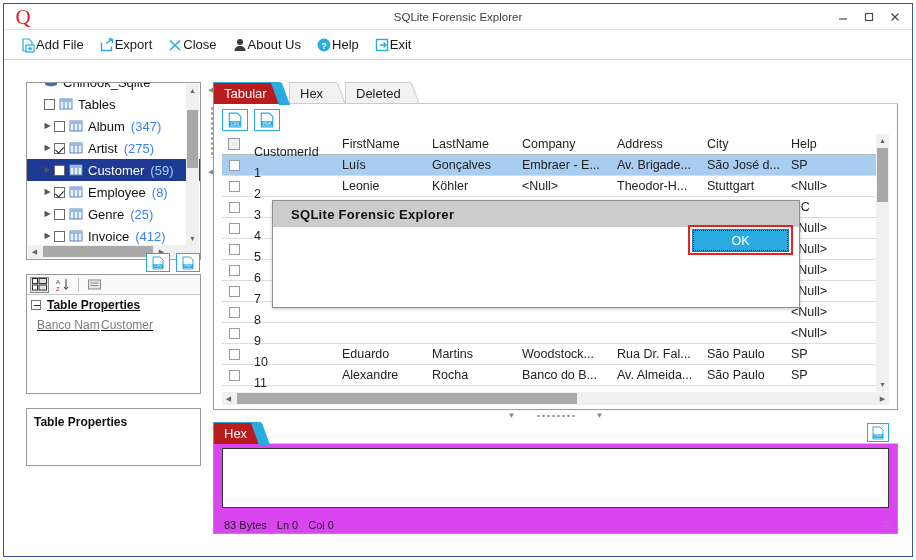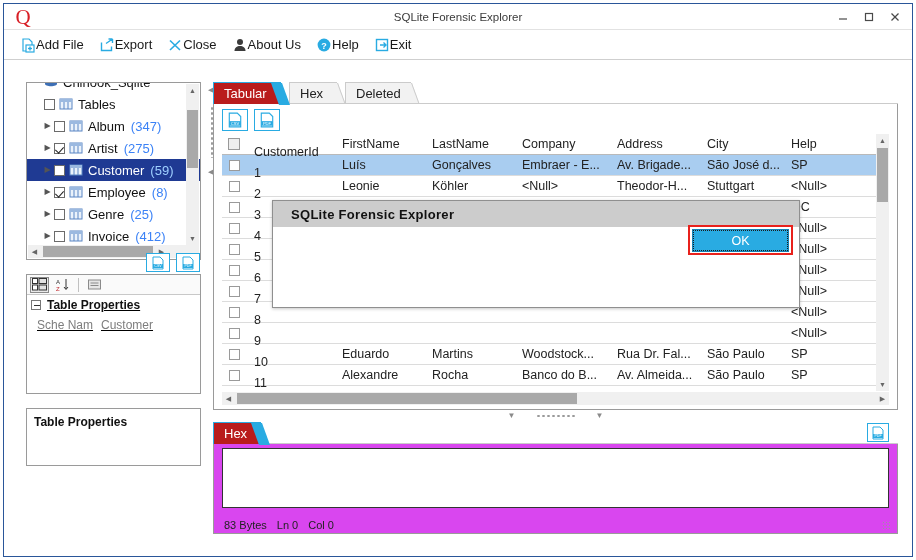--- a/index.html
+++ b/index.html
@@ -512,21 +512,21 @@
               </svg>
           </div>
         </div>
 
         <div class="props-group">
           <span class="pg-toggle"></span>
           <span>Table Properties</span>
         </div>
 
         <div class="props-row">
-          <span class="pr-key">Sche Nam</span>
+          <span class="pr-key">Banco Nam</span>
           <span class="pr-val">Customer</span>
         </div>
         <div class="props-empty"></div>
       </div>
 
       <div class="tp-footer">
         <div class="tp-footer-title">Table Properties</div>
       </div>
     </div>
 

